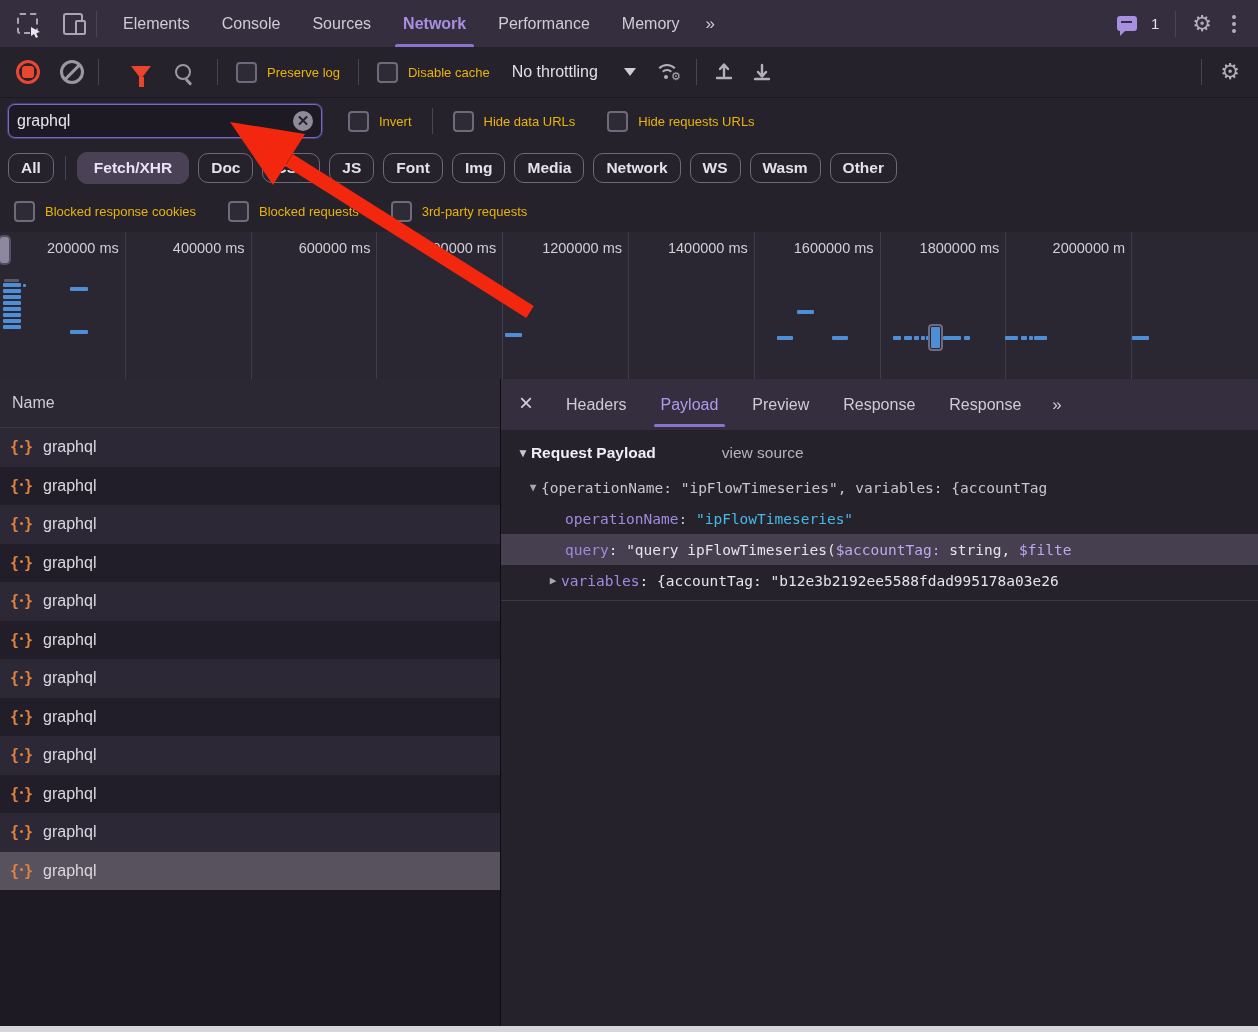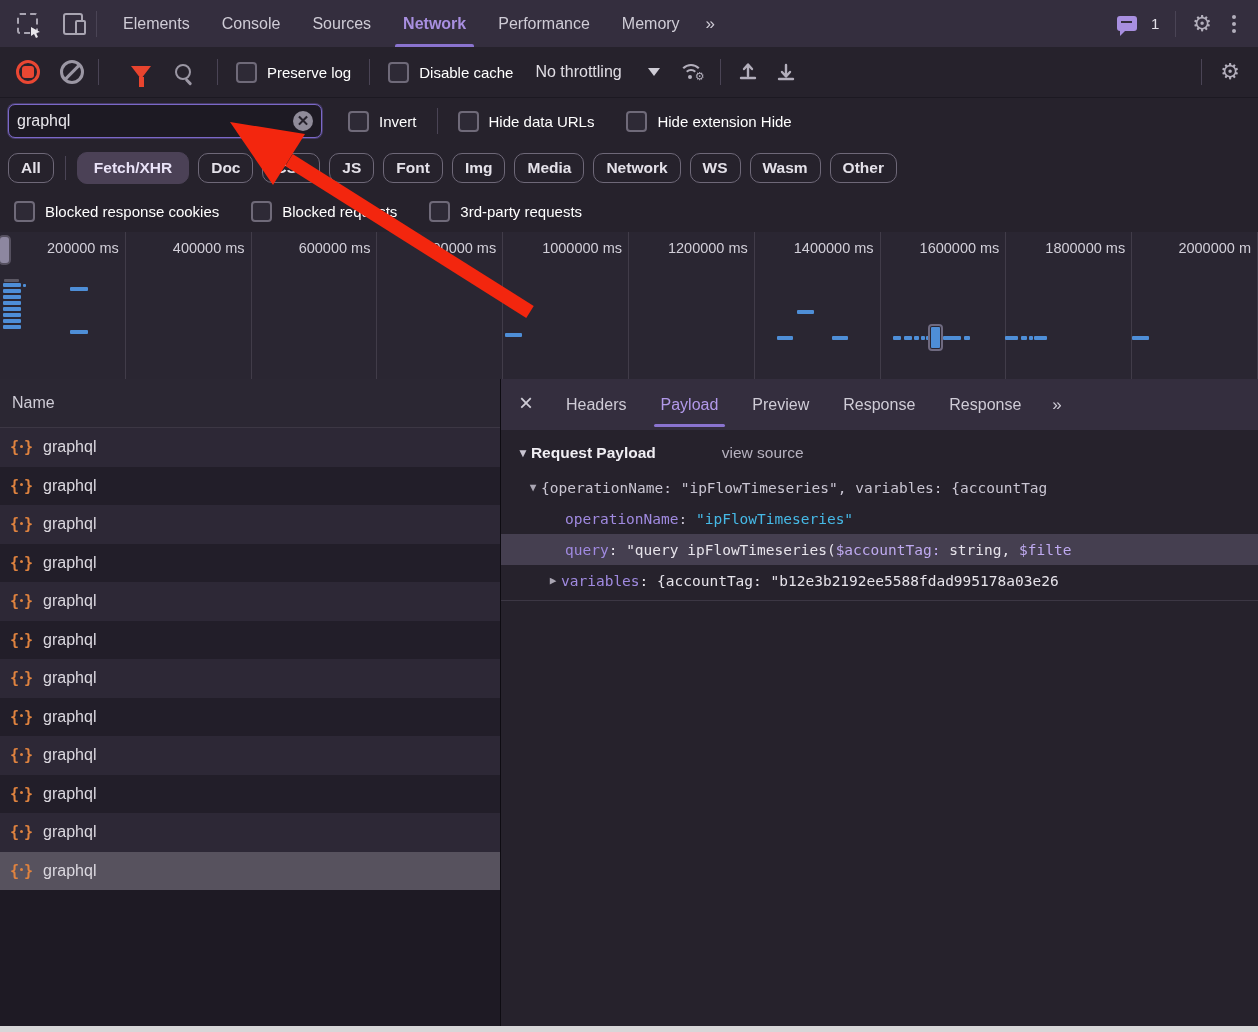--- a/index.html
+++ b/index.html
@@ -30,21 +30,21 @@
   #toolbar{left:0;top:47px;width:1258px;height:50px;background:#26222c;display:flex;align-items:center;border-bottom:1px solid #1c1922;}
   .record{width:18px;height:18px;border:3px solid #ea4733;border-radius:50%;margin-left:16px;position:relative;}
   .record::after{content:"";position:absolute;left:3px;top:3px;width:12px;height:12px;background:#ea4733;border-radius:3px;}
   .noentry{width:18px;height:18px;border:3px solid #9b97a4;border-radius:50%;margin-left:20px;position:relative;}
   .noentry::after{content:"";position:absolute;left:-1px;top:8px;width:20px;height:3px;background:#9b97a4;transform:rotate(-45deg);}
   .funnel{width:0;height:0;border-left:10px solid transparent;border-right:10px solid transparent;border-top:13px solid #e8442e;position:relative;margin-left:18px;}
   .funnel::after{content:"";position:absolute;left:-2.5px;top:-2px;width:5px;height:10px;background:#e8442e;}
   .mag{width:12px;height:12px;border:2.5px solid #9b97a4;border-radius:50%;position:relative;margin-left:24px;}
   .mag::after{content:"";position:absolute;left:10px;top:12px;width:2.5px;height:8px;background:#9b97a4;transform:rotate(-45deg);border-radius:2px;}
   .cb{width:17px;height:17px;border:2px solid #6f6a79;border-radius:4px;background:#2e2a36;flex:none;}
-  .cb-row{display:flex;align-items:center;gap:10px;font-size:15px;color:#ffffff;}
+  .cb-row{display:flex;align-items:center;gap:10px;font-size:13px;color:#eab308;}
   .throttle{display:flex;align-items:center;gap:12px;font-size:16px;color:#e0dde4;margin-left:22px;}
   .caret-dn{width:0;height:0;border-left:6px solid transparent;border-right:6px solid transparent;border-top:8px solid #cfccd6;}
   .wifi{position:relative;width:26px;height:20px;margin-left:18px;}
   .wifi i{position:absolute;border:2.5px solid #b3afbc;border-bottom-color:transparent;border-left-color:transparent;border-right-color:transparent;border-radius:50%;}
   .wifi i:nth-child(1){left:1px;top:2px;width:20px;height:20px;}
   .wifi i:nth-child(2){left:6px;top:7px;width:10px;height:10px;}
   .wifi em{position:absolute;left:10px;top:13px;width:4px;height:4px;background:#b3afbc;border-radius:50%;}
   .wifi .mini{position:absolute;right:-1px;bottom:-1px;font-size:11px;color:#b3afbc;font-style:normal;}
   .updown svg{display:block;}
   
@@ -196,21 +196,21 @@
       <span class="cb"></span>
       <span>Invert</span>
     </label>
     <div class="vdiv" style="margin:0 20px;"></div>
     <label class="cb-row">
       <span class="cb"></span>
       <span>Hide data URLs</span>
     </label>
     <label class="cb-row" style="margin-left:32px;">
       <span class="cb"></span>
-      <span>Hide extension Hide</span>
+      <span>Hide requests URLs</span>
     </label>
   </div>
 
   <div id="chiprow" class="abs">
       <div class="chip">All</div>
       <div class="chipdiv"></div>
       <div class="chip sel">Fetch/XHR</div>
       <div class="chip">Doc</div>
       <div class="chip">CSS</div>
       <div class="chip">JS</div>
@@ -244,23 +244,20 @@
         <span class="ov-pill"></span>
       </div>
       <div class="ov-col">
         <span class="ov-label">400000 ms</span>
       </div>
       <div class="ov-col">
         <span class="ov-label">600000 ms</span>
       </div>
       <div class="ov-col">
         <span class="ov-label">800000 ms</span>
-      </div>
-      <div class="ov-col">
-        <span class="ov-label">1000000 ms</span>
       </div>
       <div class="ov-col">
         <span class="ov-label">1200000 ms</span>
       </div>
       <div class="ov-col">
         <span class="ov-label">1400000 ms</span>
       </div>
       <div class="ov-col">
         <span class="ov-label">1600000 ms</span>
       </div>

